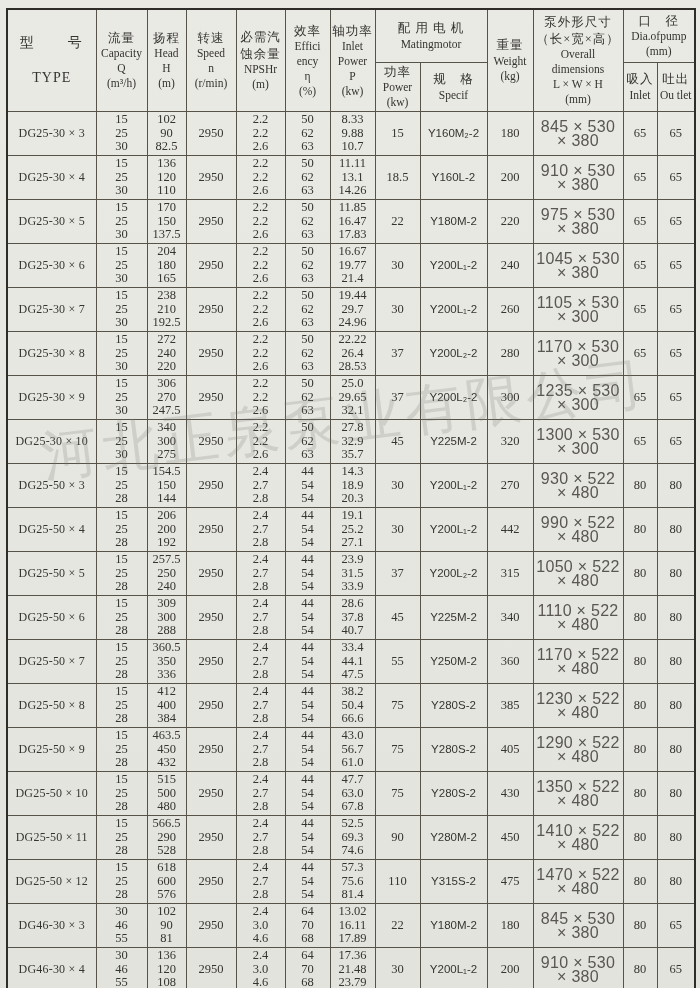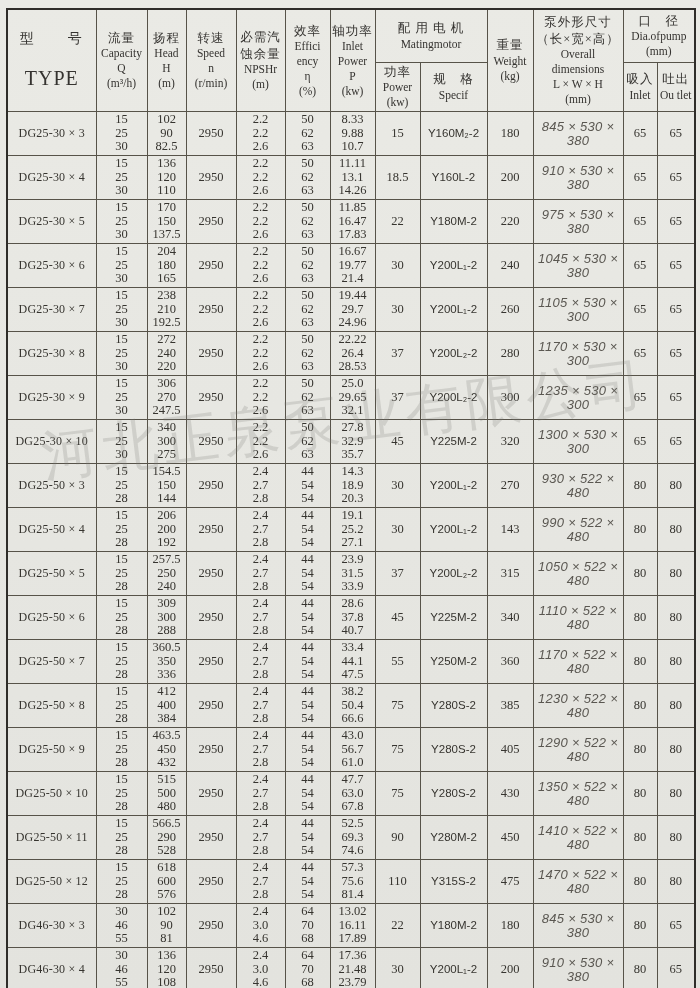--- a/index.html
+++ b/index.html
@@ -24,33 +24,33 @@
     vertical-align:middle;
     padding:0 1px;
     font-weight:normal;
     overflow:hidden;
   }
 
   
   thead th { font-size:11.5px; line-height:1.3; color:#353330; }
   thead .cn { font-size:12.5px; letter-spacing:1px; }
   .h-type div.cn { font-size:14px; letter-spacing:2px; margin-bottom:16px; }
-  .h-type div.en { font-size:20px; letter-spacing:1px; }
+  .h-type div.en { font-size:14px; letter-spacing:1px; }
   tr.h-top th { height:52px; }
   tr.h-sub th { height:48px; }
 
   
   tbody td { height:43px; font-size:12.5px; line-height:13.5px; color:#36342f; }
   tbody td div { height:13.5px; }
   td.c-type { font-size:12px; letter-spacing:0.2px;font-family:Liberation Serif, serif; }
   td.c-spec, td.c-dims {
     font-family:"Liberation Sans","DejaVu Sans",sans-serif;
   }
   td.c-spec { font-size:11.5px; }
-  td.c-dims { font-size:13px; color:#5a5751; letter-spacing:0.3px;font-style:italic; }
+  td.c-dims { font-size:16px; color:#5a5751; letter-spacing:0.3px; }
 
   
   .watermark {
     position:absolute;
     left:42px; top:420px;
     width:640px;
     transform:rotate(-7deg);
     transform-origin:left center;
     font-size:56px;
     letter-spacing:5px;
@@ -517,21 +517,21 @@
             <div>54</div>
             <div>54</div>
           </td>
     <td class="c-power">
             <div>19.1</div>
             <div>25.2</div>
             <div>27.1</div>
           </td>
     <td class="c-mpow">30</td>
     <td class="c-spec">Y200L₁-2</td>
-    <td class="c-wt">143</td>
+    <td class="c-wt">442</td>
     <td class="c-dims">990 × 522 × 480</td>
     <td class="c-in">80</td>
     <td class="c-out">80</td>
   </tr>
 
   <tr>
     <td class="c-type">DG25-50 × 5</td>
     <td class="c-cap">
             <div>15</div>
             <div>25</div>

